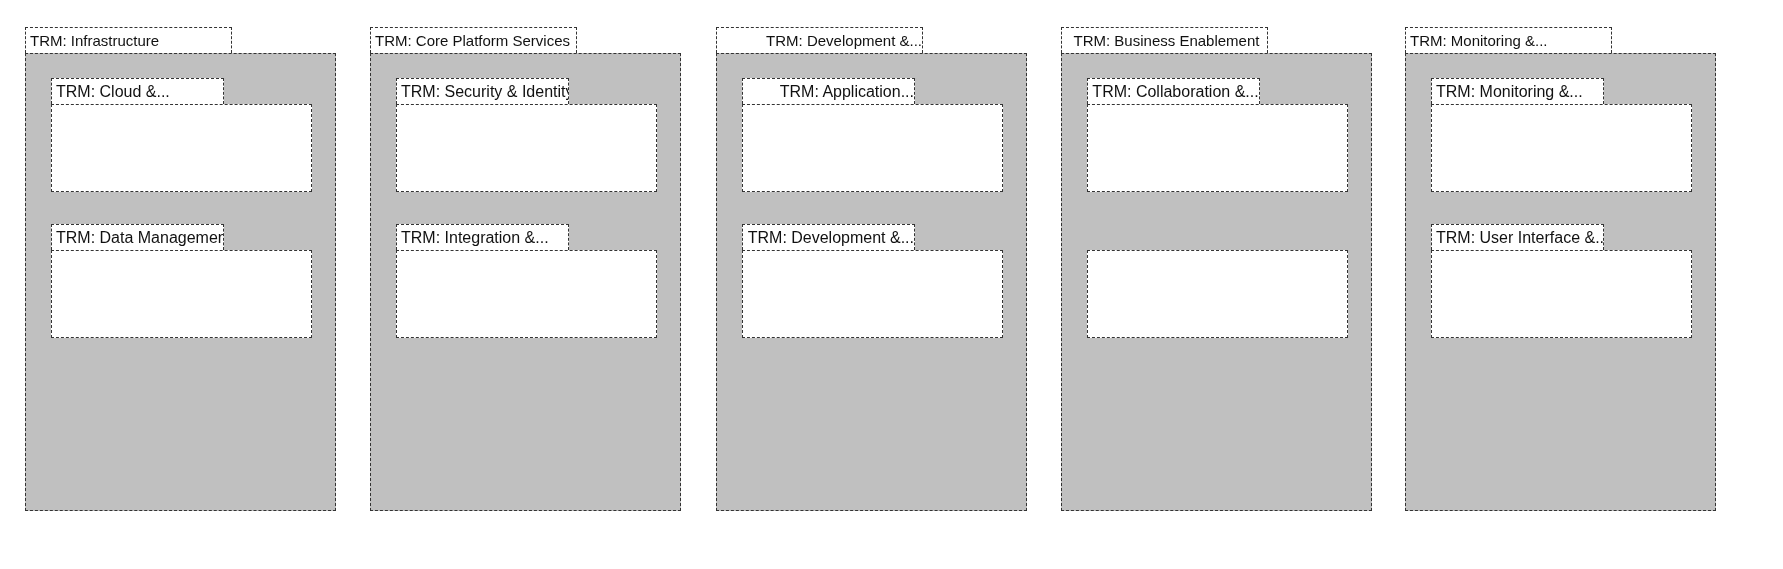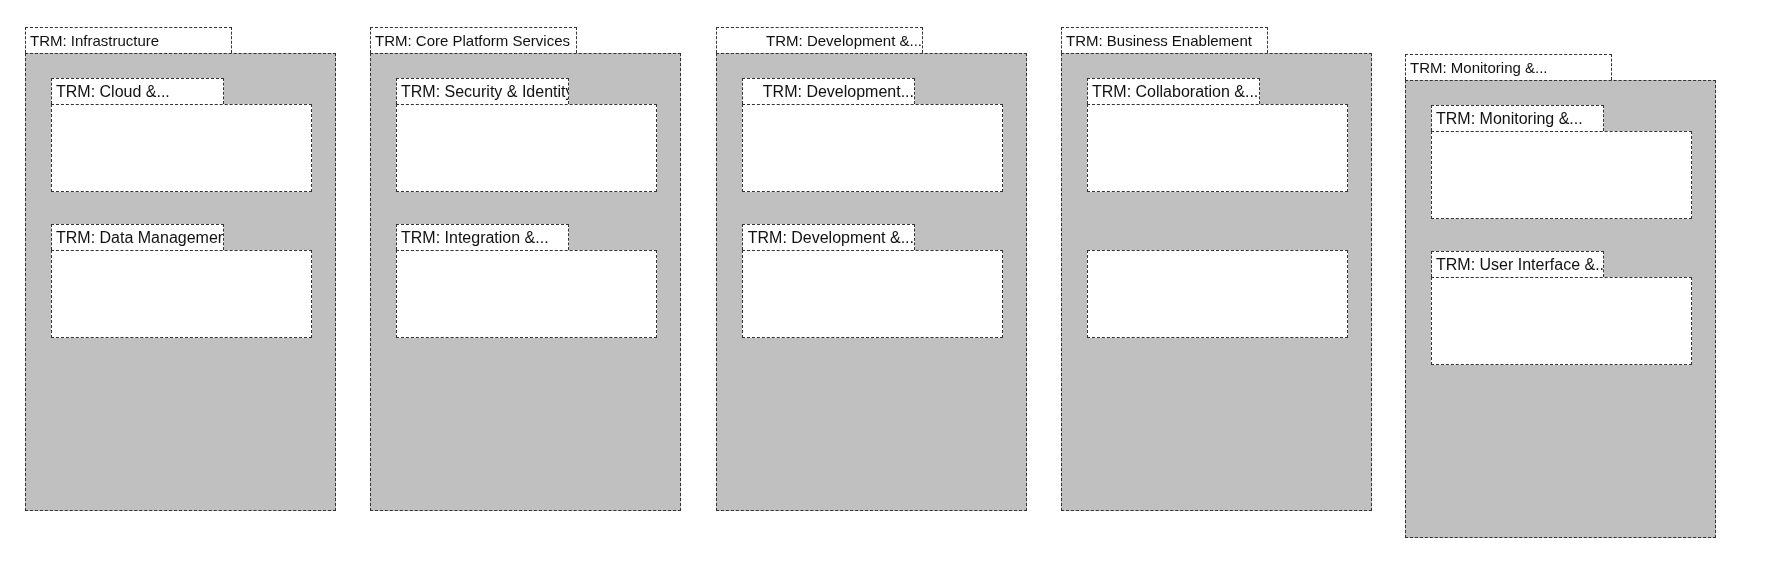--- a/index.html
+++ b/index.html
@@ -46,44 +46,44 @@
       <div class="stab">TRM: Integration &amp;...</div>
       <div class="sbody"></div>
     </div>
   </div>
 </div>
 
 <div class="group" style="left:716px;text-align:right;">
   <div class="tab">TRM: Development &amp;...</div>
   <div class="body">
     <div class="sub" style="top:24px;">
-      <div class="stab">TRM: Development...</div>
+      <div class="stab">TRM: Application...</div>
       <div class="sbody"></div>
     </div>
     <div class="sub" style="top:170px;">
       <div class="stab">TRM: Development &amp;...</div>
       <div class="sbody"></div>
     </div>
   </div>
 </div>
 
-<div class="group" style="left:1061px;">
+<div class="group" style="left:1061px;text-align:center;">
   <div class="tab">TRM: Business Enablement</div>
   <div class="body">
     <div class="sub" style="top:24px;">
       <div class="stab">TRM: Collaboration &amp;...</div>
       <div class="sbody"></div>
     </div>
     <div class="sub" style="top:170px;">
       <div class="sbody"></div>
     </div>
   </div>
 </div>
 
-<div class="group" style="left:1405px;margin-top:27px;">
+<div class="group" style="left:1405px;">
   <div class="tab">TRM: Monitoring &amp;...</div>
   <div class="body">
     <div class="sub" style="top:24px;">
       <div class="stab">TRM: Monitoring &amp;...</div>
       <div class="sbody"></div>
     </div>
     <div class="sub" style="top:170px;">
       <div class="stab">TRM: User Interface &amp;...</div>
       <div class="sbody"></div>
     </div>

